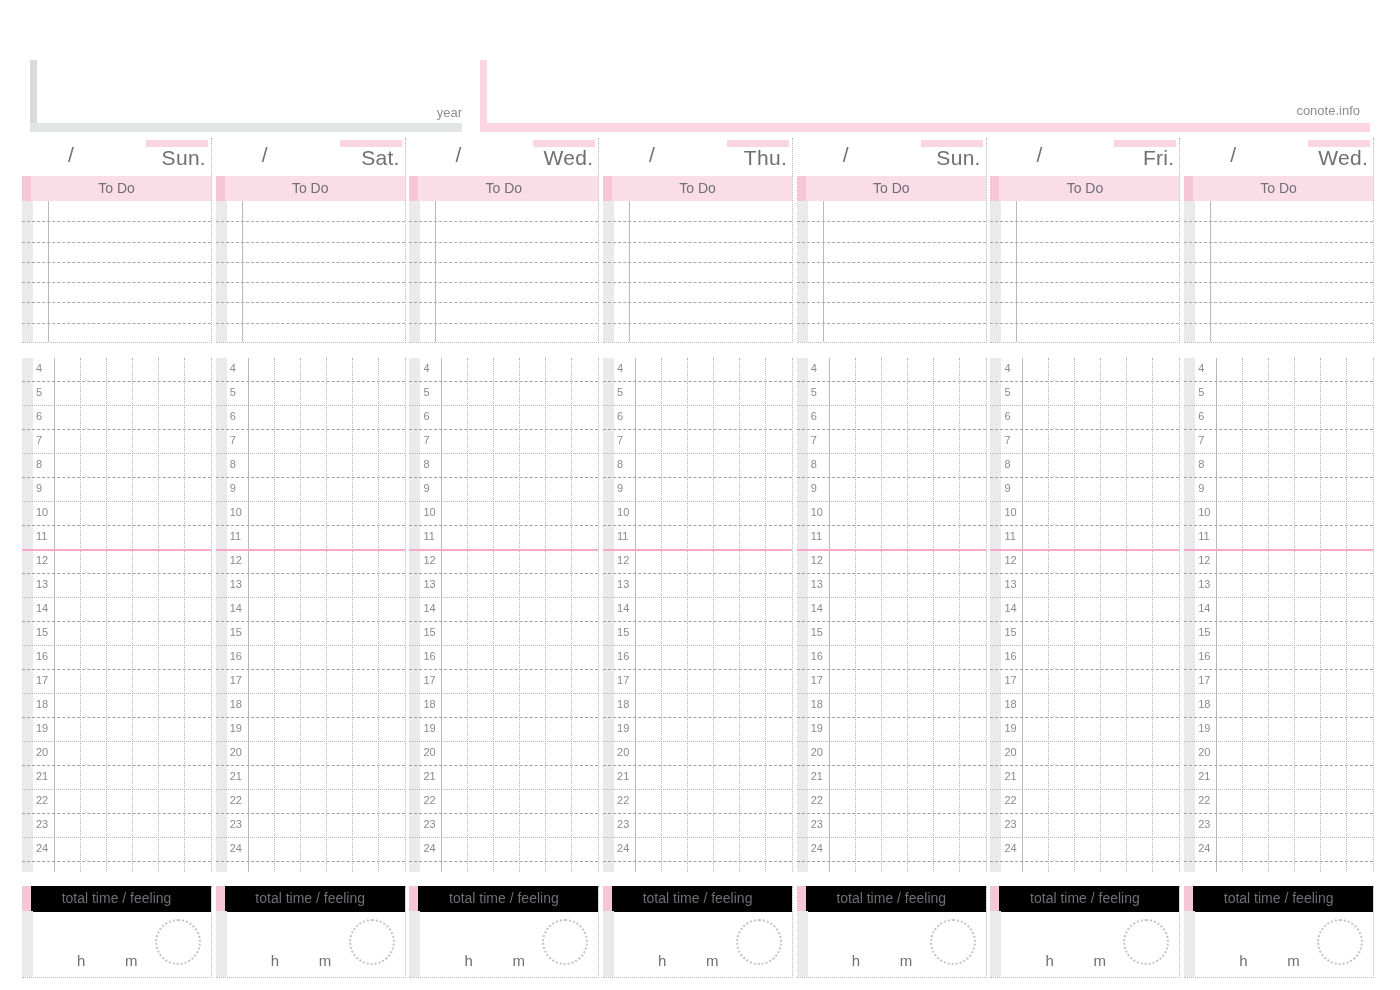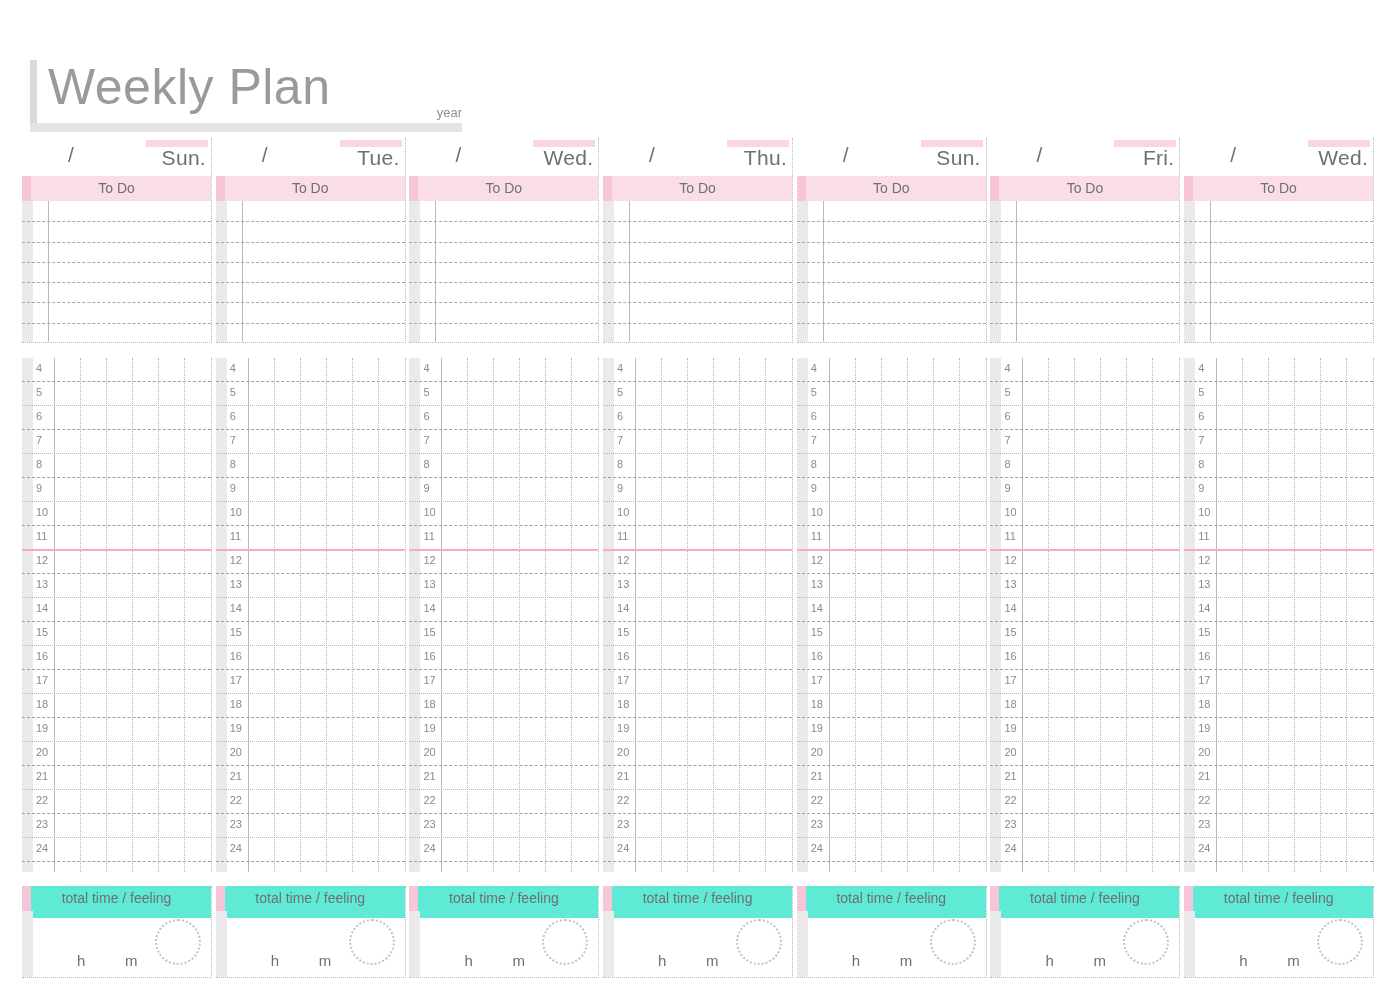--- a/index.html
+++ b/index.html
@@ -234,22 +234,22 @@
 
   
   .total {
     height: 92px;
     margin-top: 14px;
     position: relative;
     border-right: 1px dotted #b9b9bd;
     border-bottom: 1px dotted #b9b9bd;
   }
   .total-head {
-    height: 32px;
-    background: #5eead4;
+    height: 26px;
+    background: #000000;
     position: relative;
   }
   .total-head-edge {
     position: absolute;
     left: 0; top: 0;
     width: 9px; height: 25px;
     background: #f6c6d8;
   }
   .total-title {
     position: absolute;
@@ -291,24 +291,28 @@
   }
 </style>
 </head>
 <body>
 
 <div class="header">
 
   <div class="title-block">
     <div class="title-vbar"></div>
     <div class="title-hbar"></div>
-    <div class="title-text">Weekly Plan</div>
     <div class="year-label">year</div>
   </div>
 
+  <div class="right-block">
+    <div class="right-vbar"></div>
+    <div class="right-hbar"></div>
+    <div class="site-label">conote.info</div>
+  </div>
 
 </div>
 
 <div class="week" id="week">
     <div class="day">
       <div class="day-head">
         <div class="day-slash">/</div>
         <div class="day-pinkbar"></div>
         <div class="day-name">Sun.</div>
       </div>
@@ -433,21 +437,21 @@
           <div class="hm-h">h</div>
           <div class="hm-m">m</div>
           <div class="feel-circle"></div>
         </div>
       </div>
     </div>
     <div class="day">
       <div class="day-head">
         <div class="day-slash">/</div>
         <div class="day-pinkbar"></div>
-        <div class="day-name">Tue.</div>
+        <div class="day-name">Sat.</div>
       </div>
       <div class="todo">
         <div class="todo-head">
           <div class="todo-head-edge"></div>
           <div class="todo-title">To Do</div>
         </div>
         <div class="todo-body">
           <div class="todo-checkcol"></div>
           <div class="todo-vline"></div>
           <div class="todo-line" style="top: 20.2857px;"></div>

